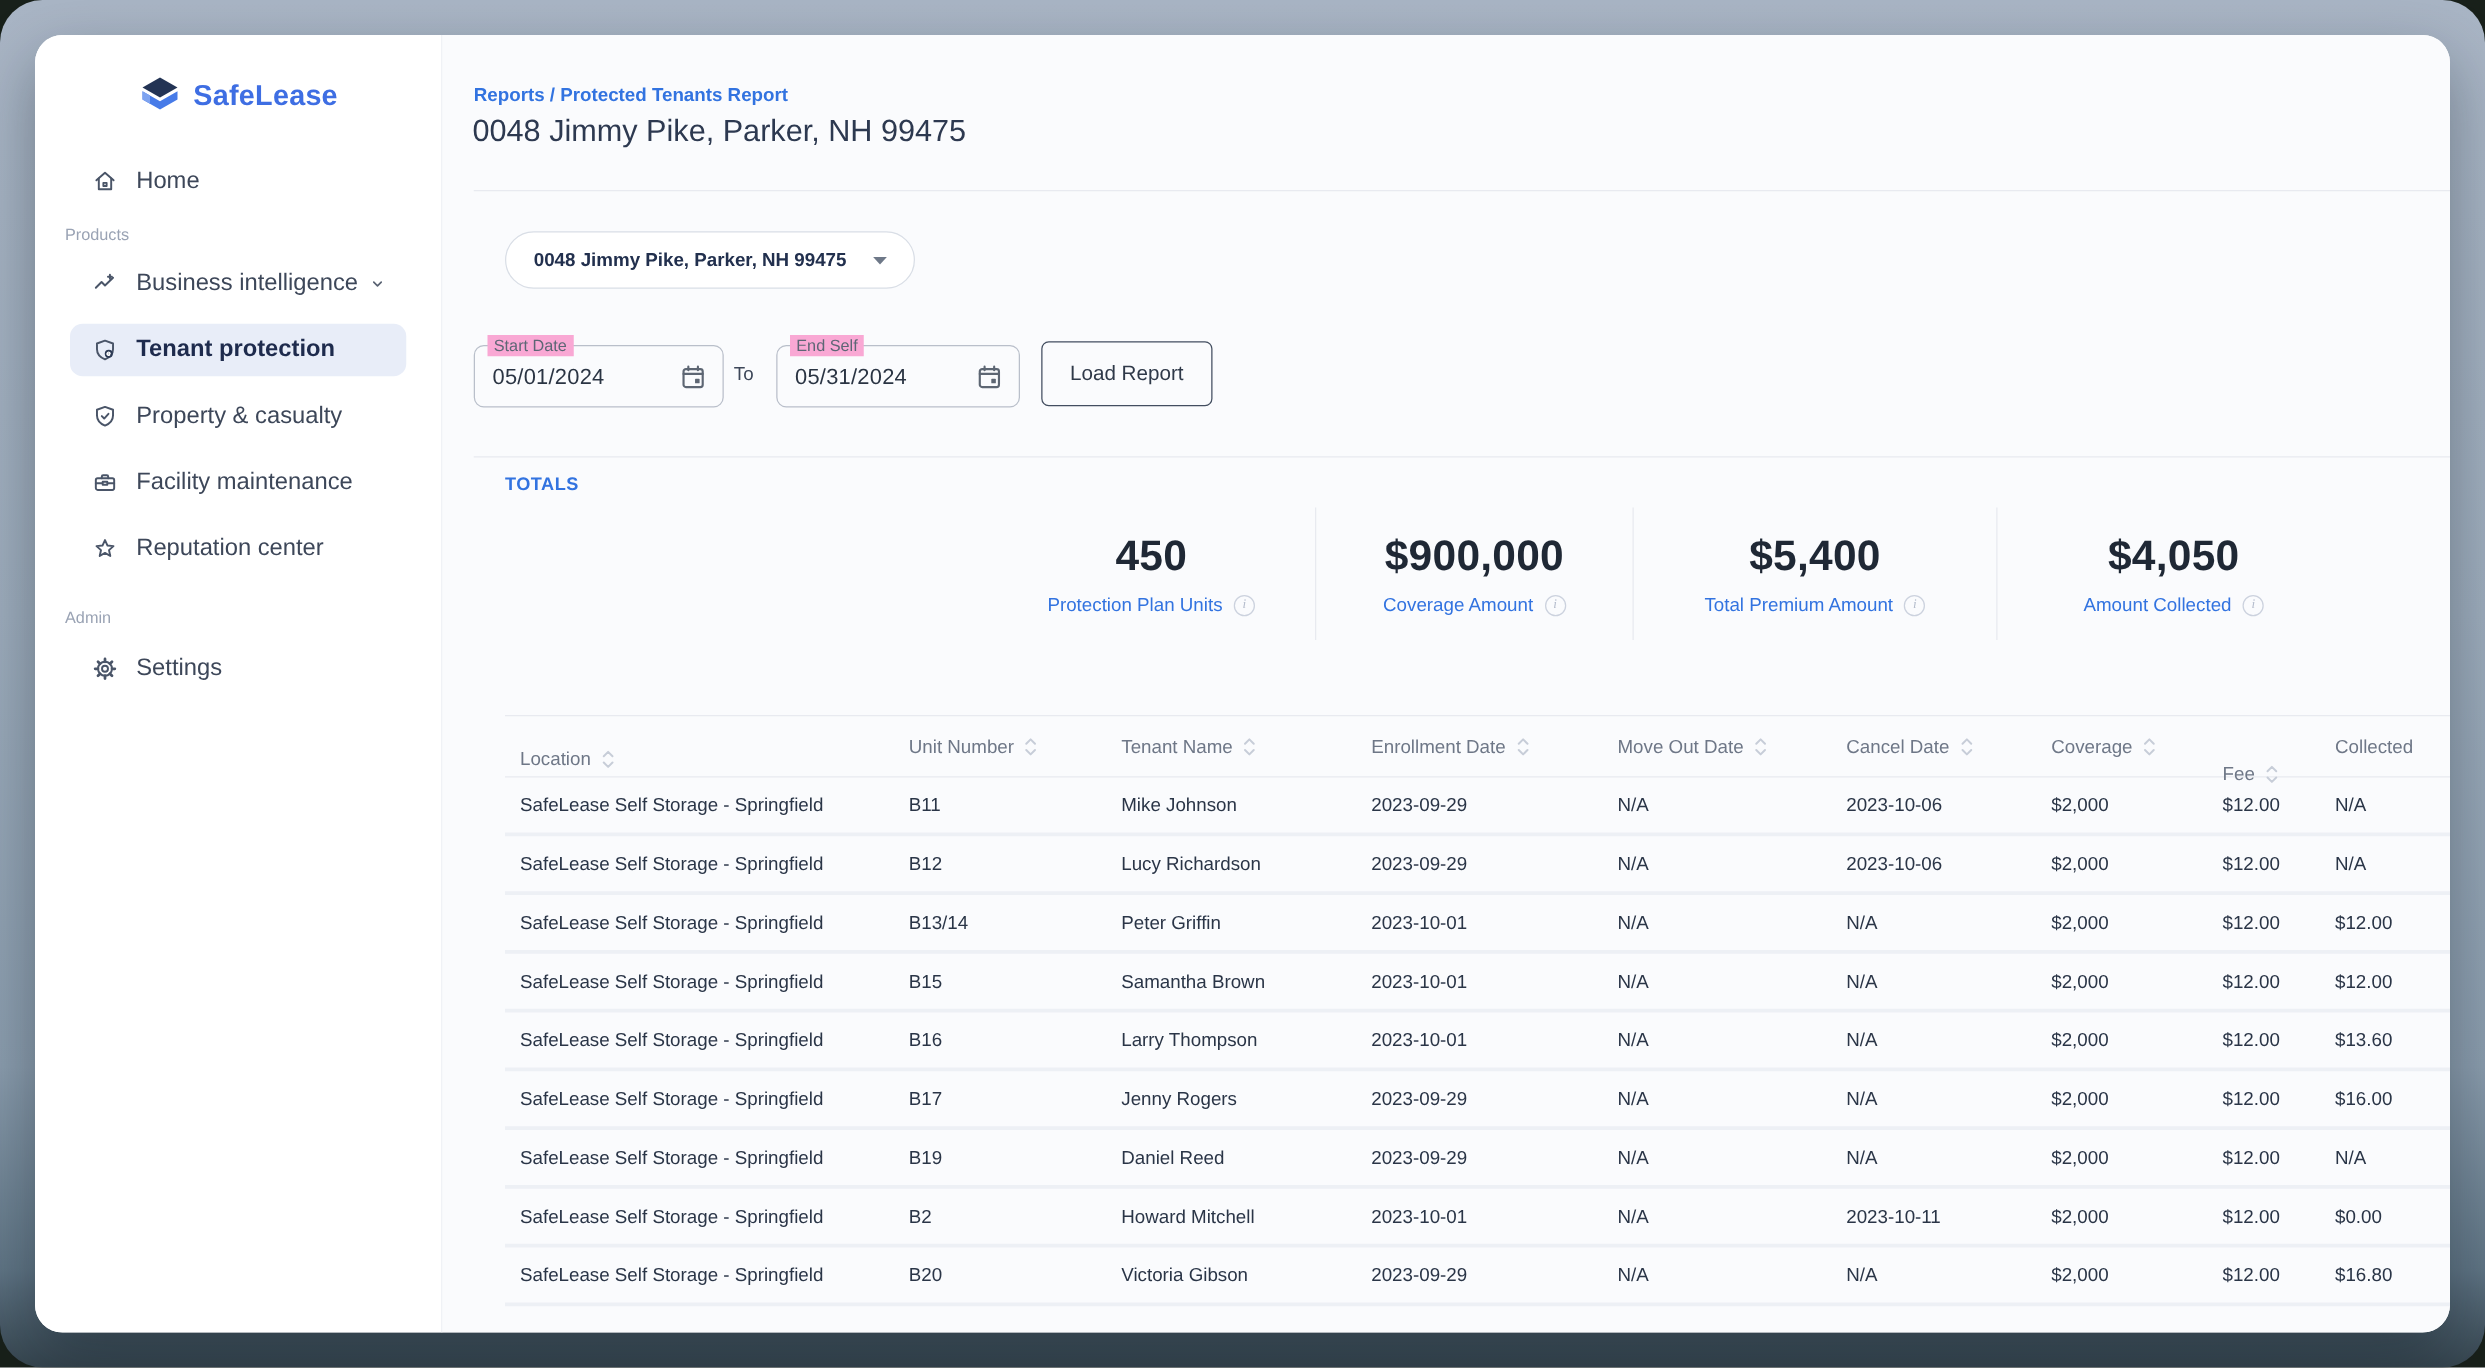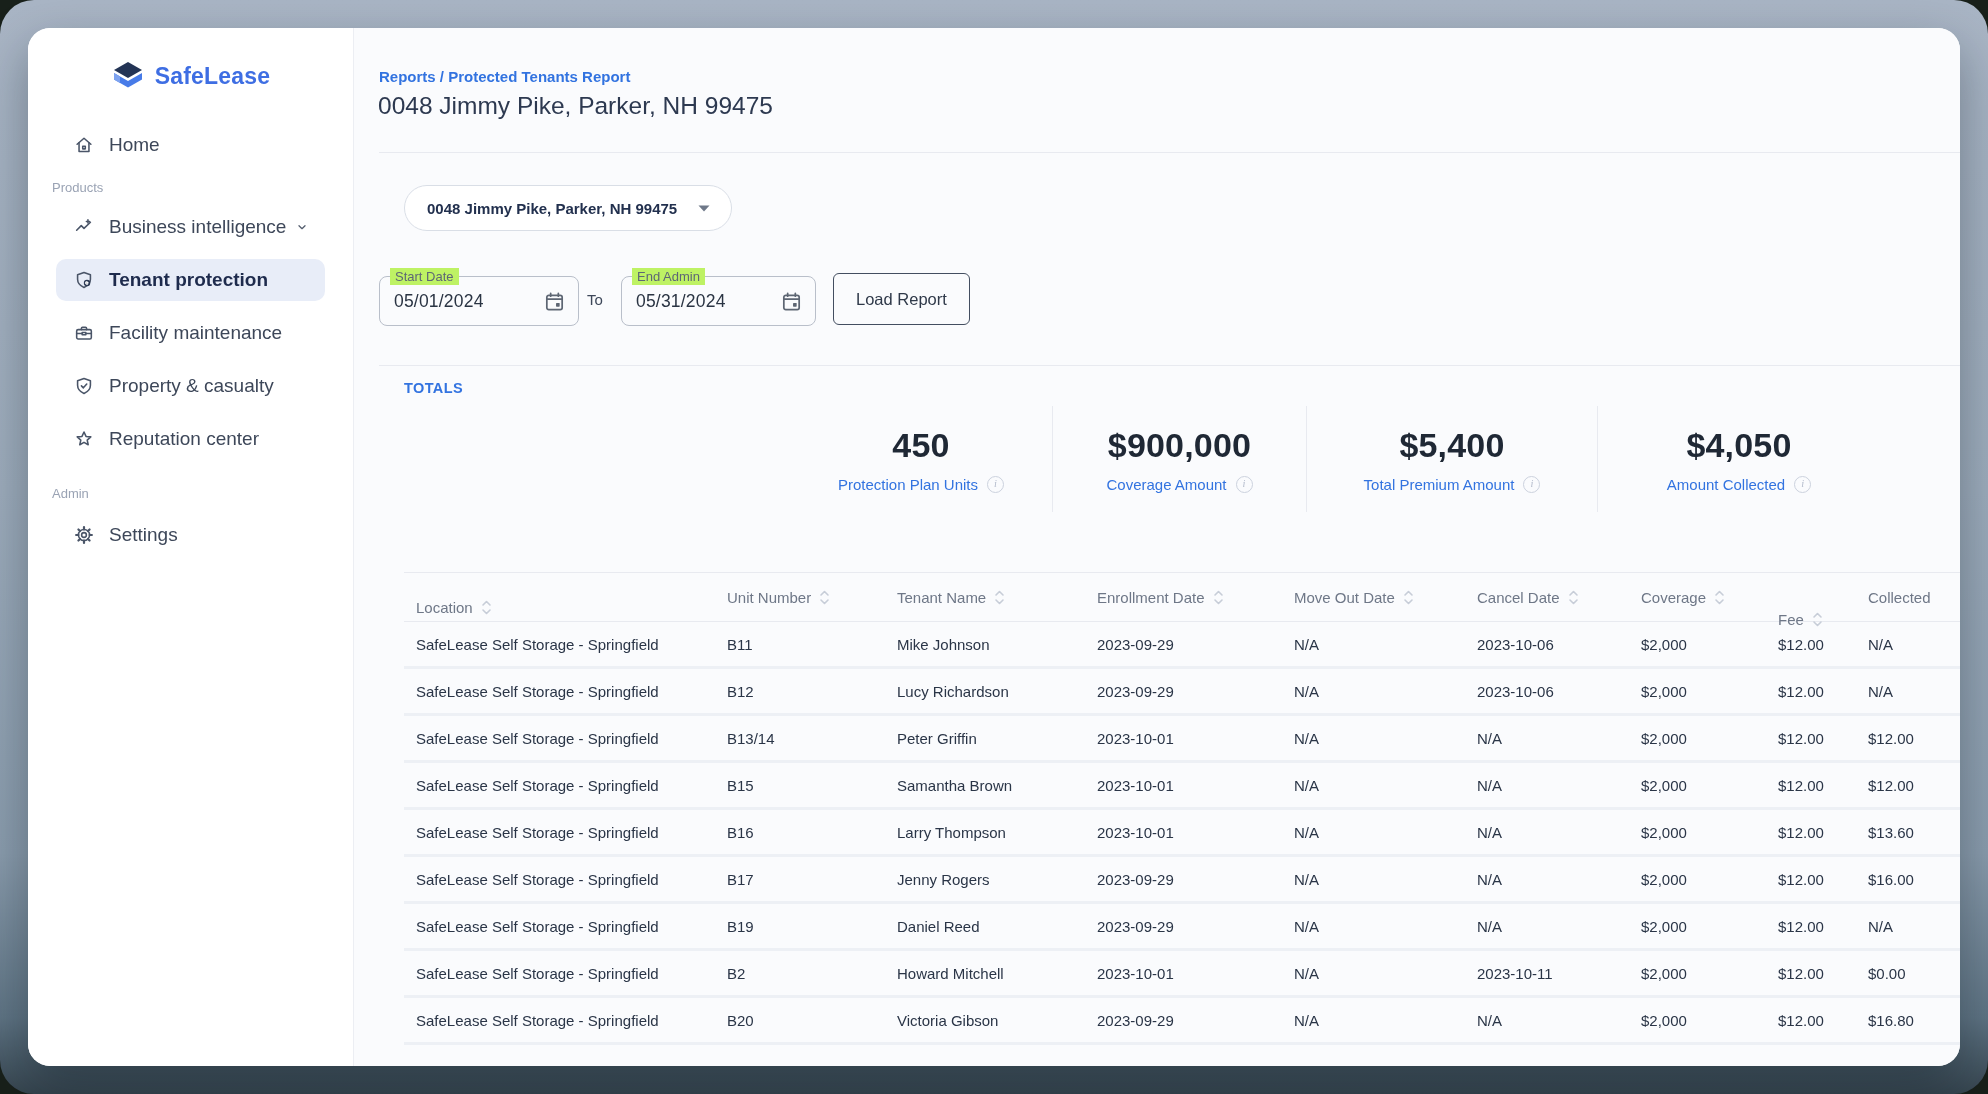--- a/index.html
+++ b/index.html
@@ -41,21 +41,21 @@
     position:absolute;left:50px;top:157px;height:46px;box-sizing:border-box;
     border:1px solid #d9dee6;border-radius:24px;background:#fff;
     display:flex;align-items:center;gap:20px;padding:0 20px 0 22px;
     font-size:15px;font-weight:700;color:#22304e;cursor:pointer;
   }
   .datefield{
     position:absolute;top:248px;height:50px;box-sizing:border-box;
     border:1px solid #b9bfca;border-radius:8px;
     display:flex;align-items:center;padding:0 12px 0 14px;cursor:text;
   }
-  .datefield-label{position:absolute;top:-9px;left:10px;background:#bef264;padding:0 5px;font-size:13px;color:#5d6675;line-height:17px}
+  .datefield-label{position:absolute;top:-9px;left:10px;background:#f9a8d4;padding:0 5px;font-size:13px;color:#5d6675;line-height:17px}
   .datefield-value{font-size:17.5px;font-weight:500;color:#2a3443;flex:1;letter-spacing:.2px}
   .cal-btn{display:flex;align-items:center;justify-content:center;cursor:pointer}
   .to-label{position:absolute;left:233px;top:263px;font-size:15px;color:#3d4759}
   .load-btn{
     position:absolute;left:479px;top:245px;height:52px;padding:0 22px;
     border:1px solid #434e60;border-radius:6px;background:transparent;
     font-size:16.5px;color:#2f3949;font-family:inherit;cursor:pointer;
   }
   .totals-label{position:absolute;left:50px;top:352px;font-size:14.5px;font-weight:600;color:#3273e0;letter-spacing:.4px}
   .stats{position:absolute;top:378px;right:80px;width:1090px;height:106px;display:flex}
@@ -132,35 +132,35 @@
               <path d="M12 3.8 L19 6.3 V11.3 C19 15.4 16.2 18.4 12 20.2 C7.8 18.4 5 15.4 5 11.3 V6.3 Z"></path>
               <circle cx="15.3" cy="15.3" r="3.5" fill="#2c3a55" stroke="none"></circle>
               <path d="M13.9 15.3 h2.6 a1.4 1.4 0 1 0 -0.5 1.1" stroke="#fff" stroke-width="1.1" fill="none"></path>
             </svg>
           </span>
           <span>Tenant protection</span>
         </div>
         <div class="nav-item">
           <span class="nicon">
             <svg viewBox="0 0 24 24" fill="none" stroke="#4a5568" stroke-width="1.7" stroke-linecap="round" stroke-linejoin="round">
+              <path d="M12 3.8 L19 6.3 V11.3 C19 15.4 16.2 18.4 12 20.2 C7.8 18.4 5 15.4 5 11.3 V6.3 Z"></path>
+              <path d="M9.2 11.9 L11.3 14 L15 9.9"></path>
+            </svg>
+          </span>
+          <span>Property &amp; casualty</span>
+        </div>
+        <div class="nav-item">
+          <span class="nicon">
+            <svg viewBox="0 0 24 24" fill="none" stroke="#4a5568" stroke-width="1.7" stroke-linecap="round" stroke-linejoin="round">
               <rect x="4" y="8.3" width="16" height="10.2" rx="1.6"></rect>
               <path d="M9.2 8.3 V6.9 a1.2 1.2 0 0 1 1.2 -1.2 h3.2 a1.2 1.2 0 0 1 1.2 1.2 V8.3"></path>
               <path d="M4 12.6 h6 M14 12.6 h6 M10 11.4 h4 v2.6 h-4 Z"></path>
             </svg>
           </span>
           <span>Facility maintenance</span>
-        </div>
-        <div class="nav-item">
-          <span class="nicon">
-            <svg viewBox="0 0 24 24" fill="none" stroke="#4a5568" stroke-width="1.7" stroke-linecap="round" stroke-linejoin="round">
-              <path d="M12 3.8 L19 6.3 V11.3 C19 15.4 16.2 18.4 12 20.2 C7.8 18.4 5 15.4 5 11.3 V6.3 Z"></path>
-              <path d="M9.2 11.9 L11.3 14 L15 9.9"></path>
-            </svg>
-          </span>
-          <span>Property &amp; casualty</span>
         </div>
         <div class="nav-item">
           <span class="nicon">
             <svg viewBox="0 0 24 24" fill="none" stroke="#4a5568" stroke-width="1.7" stroke-linecap="round" stroke-linejoin="round">
               <path d="M12 4.4 L14.2 9.2 L19.4 9.7 L15.5 13.2 L16.6 18.3 L12 15.6 L7.4 18.3 L8.5 13.2 L4.6 9.7 L9.8 9.2 Z"></path>
             </svg>
           </span>
           <span>Reputation center</span>
         </div>
         <div class="section-label admin">Admin</div>
@@ -201,21 +201,21 @@
           <rect x="4" y="5.5" width="16" height="15" rx="2"></rect>
           <path d="M8 3.5v3M16 3.5v3M4 9.5h16"></path>
           <rect x="13.6" y="13.6" width="3.8" height="3.8" rx="0.6" fill="#5d6673" stroke="none"></rect>
         </svg>
       </span>
     </div>
 
     <span class="to-label">To</span>
 
     <div class="datefield" style="left:267px;width:195px">
-      <span class="datefield-label">End Admin</span>
+      <span class="datefield-label">End Self</span>
       <span class="datefield-value">05/31/2024</span>
       <span class="cal-btn">
         <svg width="23" height="23" viewBox="0 0 24 24" fill="none" stroke="#5d6673" stroke-width="1.8" stroke-linecap="round">
           <rect x="4" y="5.5" width="16" height="15" rx="2"></rect>
           <path d="M8 3.5v3M16 3.5v3M4 9.5h16"></path>
           <rect x="13.6" y="13.6" width="3.8" height="3.8" rx="0.6" fill="#5d6673" stroke="none"></rect>
         </svg>
       </span>
     </div>
 

